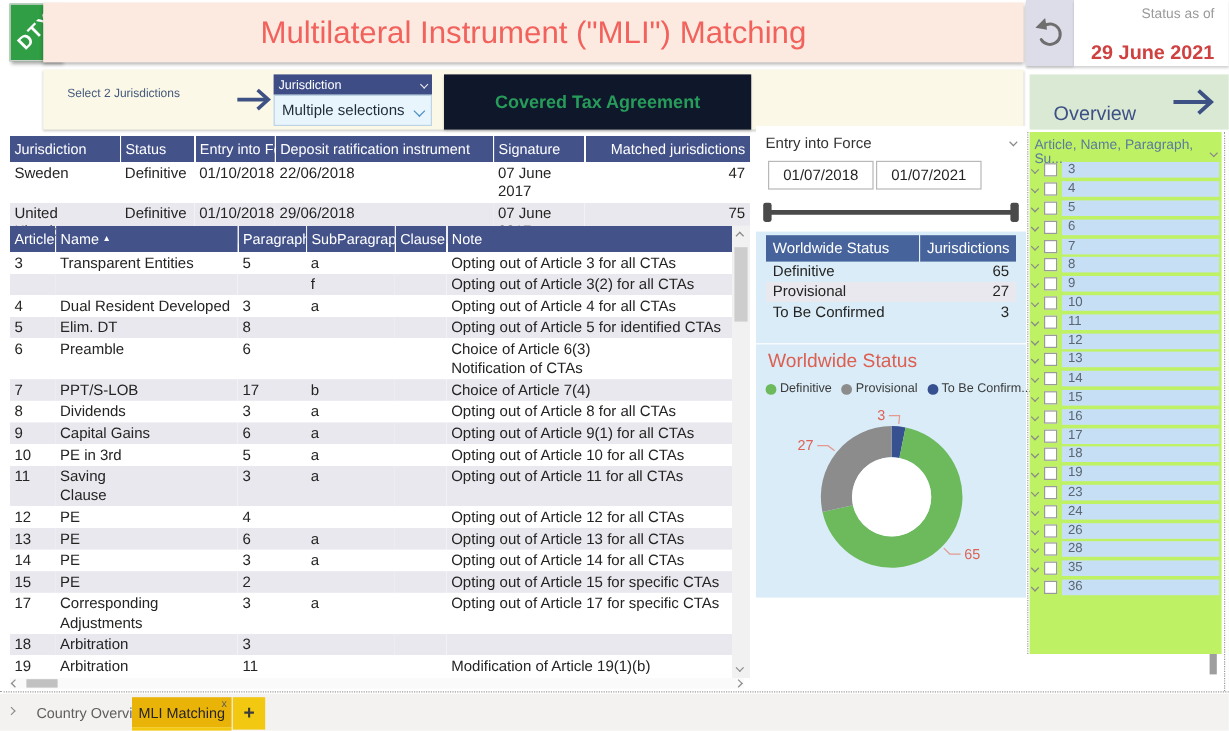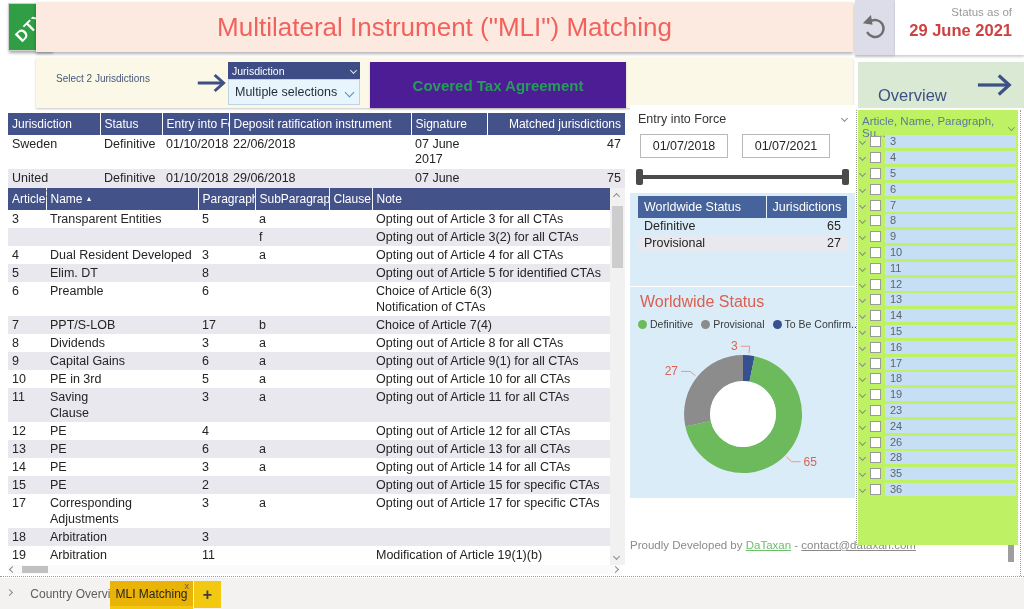--- a/index.html
+++ b/index.html
@@ -14,33 +14,33 @@
           display:flex; align-items:center; justify-content:center; }
   .logo span { transform:rotate(-45deg); color:#fff; font-weight:bold; font-size:16px; letter-spacing:1px; }
   .titlebar { left:36px; top:2px; width:817px; height:50px; background:#fce9e0;
               box-shadow:0 2px 3px rgba(0,0,0,.30); display:flex; align-items:center; justify-content:center; }
   .titlebar h1 { color:#f2625d; font-size:26px; font-weight:400; }
   .backbtn { left:855px; top:0; width:40px; height:55px; background:#dcdde9;
              box-shadow:0 2px 2px rgba(0,0,0,.25); display:flex; align-items:center; justify-content:center; cursor:pointer; }
   .statusbox { left:895px; top:0; width:129px; height:55px; background:#fff;
                box-shadow:0 2px 2px rgba(0,0,0,.18); text-align:right; padding:6px 12px 0 0; }
   .status-label { color:#9a9a9a; font-size:11.5px; }
-  .status-date { color:#cf4040; font-size:16.5px; font-weight:600; margin-top:3px; }
+  .status-date { color:#cf4040; font-size:16.5px; font-weight:600; margin-top:17px; }
 
   
   .strip { left:36px; top:58px; width:817px; height:50px; background:#fbf8e7; box-shadow:0 1px 2px rgba(0,0,0,.22); }
   .select-label { left:56px; top:73px; color:#44597c; font-size:10px; }
   .arrow-svg { display:block; }
   .sel-arrow { left:196px; top:72px; }
   .dropdown { left:228px; top:62px; width:132px; }
   .dd-head { height:17px; background:#3e4d85; color:#fff; font-size:10.5px; padding:2px 4px;
              display:flex; justify-content:space-between; align-items:center; }
   .dd-body { height:26px; background:#e9f5fc; border:1px solid #bcd4e4; display:flex; align-items:center;
              justify-content:space-between; padding:0 6px; font-size:12.5px; color:#1f2c3a; cursor:pointer; }
-  .cta-panel { left:370px; top:62px; width:256px; height:46px; background:#4c1d95; box-shadow:0 1px 2px rgba(0,0,0,.2);
+  .cta-panel { left:370px; top:62px; width:256px; height:46px; background:#0f172a; box-shadow:0 1px 2px rgba(0,0,0,.2);
                display:flex; align-items:center; justify-content:center; cursor:pointer; }
   .cta-panel span { color:#279c5a; font-size:15px; font-weight:600; }
   .overview-panel { left:858px; top:62px; width:166px; height:46px; background:#dae9d4;
                     display:flex; align-items:center; justify-content:space-between; padding:0 10px 0 20px; cursor:pointer; }
   .overview-panel span { color:#3d5184; font-size:16.5px;margin-top:20px; }
 
   
   table { border-collapse:collapse; table-layout:fixed; width:100%; }
   th { background:#44528a; color:#fff; font-weight:400; font-size:12px; text-align:left;
        padding:4px 4px; border-left:1px solid rgba(255,255,255,.35); white-space:nowrap; overflow:hidden; }
@@ -392,21 +392,21 @@
   <div class="abs hscroll">
     <span class="chev left sm sb-chev" style="left:2px;top:2px;"></span>
     <div class="abs hthumb"></div>
     <span class="chev right sm sb-chev" style="right:2px;top:2px;"></span>
   </div>
 
   <div class="abs entry-slicer">
     <div class="abs entry-title">Entry into Force</div>
     <span class="abs chev down sm entry-chev"></span>
     <div class="abs datebox" style="left:10px;">01/07/2018</div>
-    <div class="abs datebox" style="left:112px;text-align:center;">01/07/2021</div>
+    <div class="abs datebox" style="left:100px;text-align:center;">01/07/2021</div>
     <div class="abs slider-track">
       <div class="abs slider-handle" style="left:-2px;"></div>
       <div class="abs slider-handle" style="right:-2px;"></div>
     </div>
   </div>
 
   <div class="abs ww-wrap">
     <table>
       <colgroup>
           <col style="width:128px">
@@ -419,20 +419,24 @@
           </tr>
         </thead>
       <tbody id="st-body">
           <tr>
             <td>Definitive</td>
             <td class="num">65</td>
           </tr>
           <tr>
             <td>Provisional</td>
             <td class="num">27</td>
+          </tr>
+          <tr>
+            <td>To Be Confirmed</td>
+            <td class="num">3</td>
           </tr>
         </tbody>
     </table>
   </div>
 
   <div class="abs donut-panel">
     <div class="abs donut-title">Worldwide Status</div>
     <div class="abs legend" id="donut-legend">
         <span class="legend-item">
           <span class="dot" style="background: rgb(108, 186, 92);"></span>
@@ -455,21 +459,20 @@
         <polyline points="156.5,169.8 161.5,174.7 170.5,174.7" fill="none" stroke="#e49a90" stroke-width="1"></polyline>
         <text x="173.5" y="178.7" text-anchor="start" fill="#dc6355" font-size="12">65</text>
         <path d="M55.4,139.6 A59,59 0 0 1 113.0,68.0 L113.0,94.0 A33,33 0 0 0 80.8,134.0 Z" fill="#8c8c8c"></path>
         <polyline points="65.5,88.7 60.0,84.4 51.0,84.4" fill="none" stroke="#e49a90" stroke-width="1"></polyline>
         <text x="48.0" y="88.4" text-anchor="end" fill="#dc6355" font-size="12">27</text>
         <circle cx="113" cy="127" r="33" fill="#ffffff"></circle>
       </svg>
   </div>
 
   <div class="abs footerbox">
-    <div><span>Proudly Developed by </span><a class="lnk-green">DaTaxan</a><span> - </span><a class="lnk-gray">contact@dataxan.com</a></div>
   </div>
   <div class="abs fscroll-thumb"></div>
 
   <div class="abs article-slicer">
     <div class="abs as-head">
       <span>Article, Name, Paragraph, Su...</span>
       <span class="chev down sm"></span>
     </div>
     <div id="article-list">
         <div class="arow">

